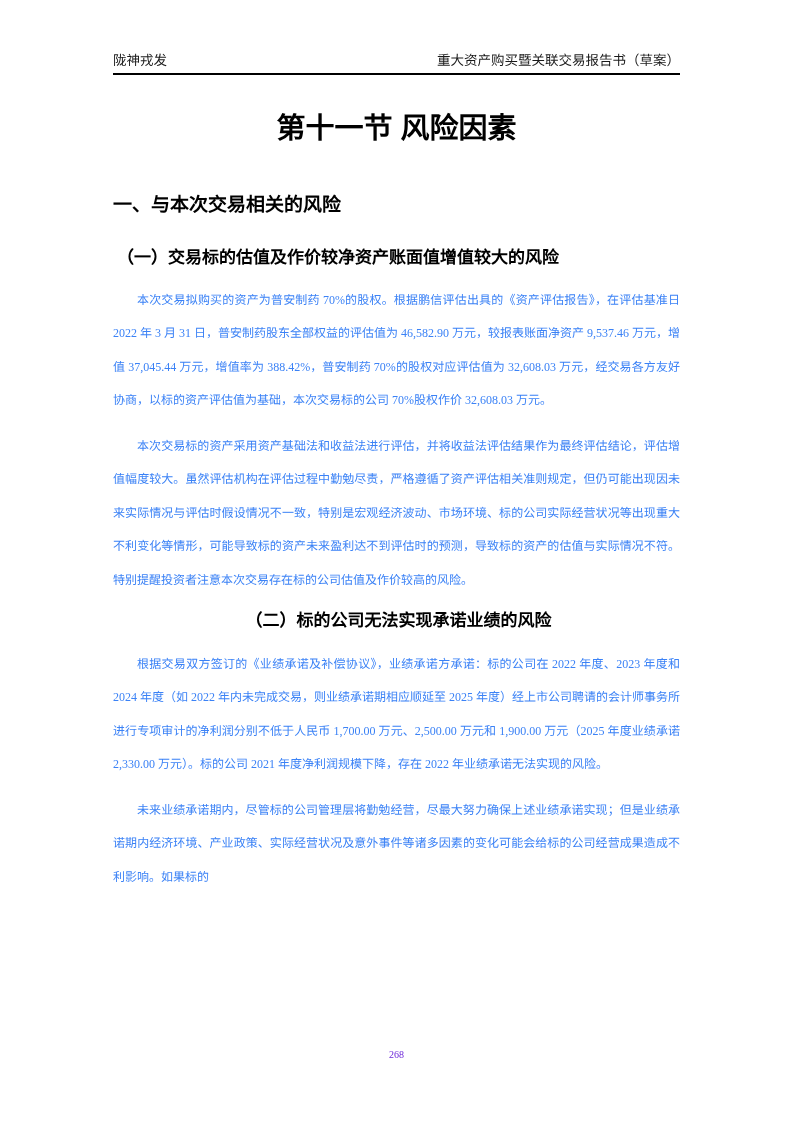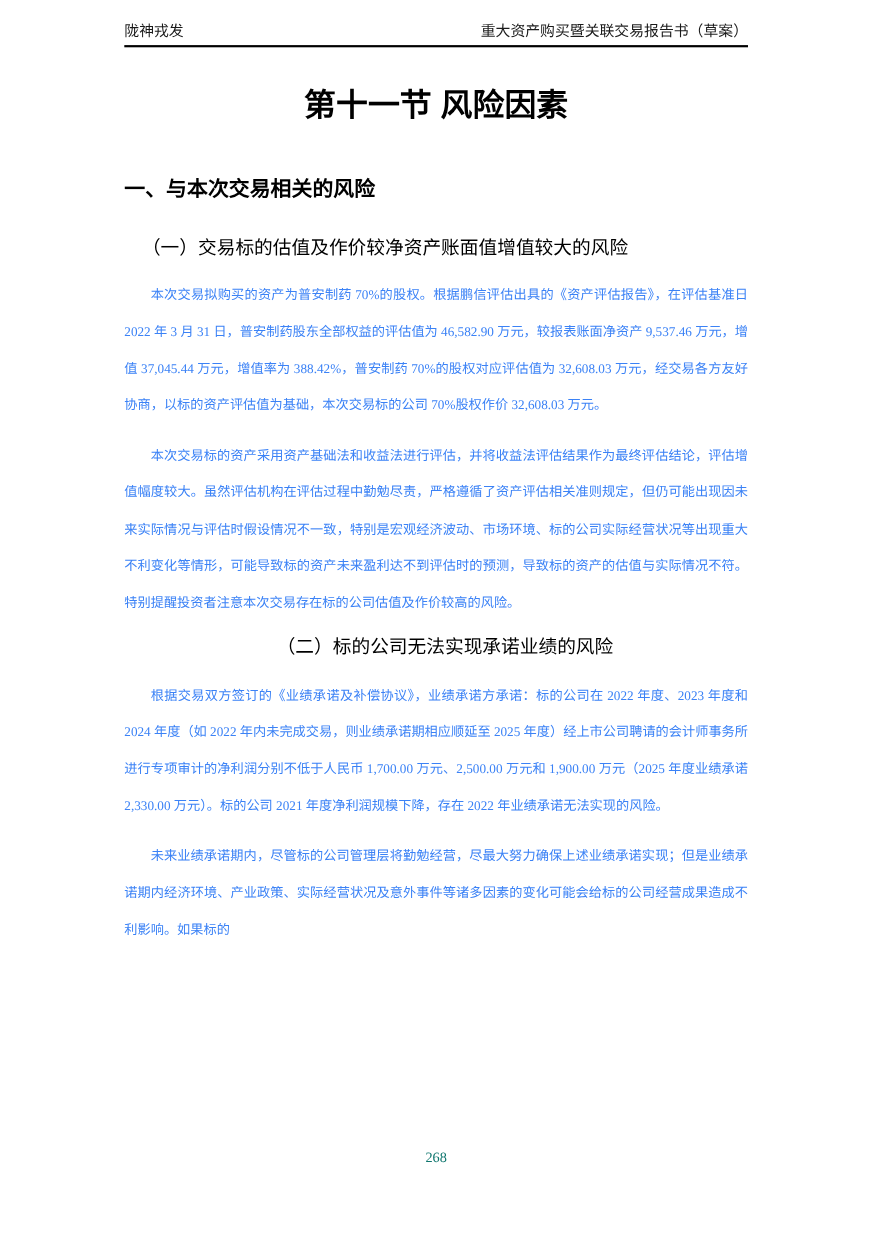--- a/index.html
+++ b/index.html
@@ -15,21 +15,21 @@
     padding: 0 113px;
     background: #ffffff;
     color: #000000;
     overflow: hidden;
     font-family: "Liberation Serif", "DejaVu Serif", serif;
   }
   .hdr {
     display: flex;
     justify-content: space-between;
     align-items: flex-end;
-    padding-top: 20px;
+    padding-top: 52px;
     font-size: 13.5px;
     line-height: 17px;
     color: #1a1a1a;
   }
   .hdr-rule {
     border-bottom: 2px solid #000000;
     margin-top: 4px;
   }
   h1.doc-title {
     margin: 36px 0 0 0;
@@ -42,23 +42,23 @@
   }
   h2.sec-h1 {
     margin: 48px 0 0 0;
     font-family: "Liberation Sans", "DejaVu Sans", sans-serif;
     font-weight: bold;
     font-size: 19px;
     line-height: 1.2;
     color: #000000;
   }
   h3.sec-h2 {
-    margin: 31px 0 0 16px;
+    margin: 31px 0 0 4px;
     font-family: "Liberation Sans", "DejaVu Sans", sans-serif;
-    font-weight: normal;
+    font-weight: bold;
     font-size: 17px;
     line-height: 1.2;
     color: #000000;
   }
   p.body-para {
     margin: 16px 0 0 0;
     font-size: 12px;
     line-height: 33.5px;
     text-align: justify;
     text-justify: inter-ideograph;
@@ -71,22 +71,22 @@
   p.body-para + h3.sec-h2 {
     margin-top: 14px;
     text-align: center;
   }
   .footer {
     position: absolute;
     left: 0;
     right: 0;
     bottom: 62px;
     text-align: center;
-    font-size: 13px;
-    color: #0f766e;
+    font-size: 10px;
+    color: #6d28d9;
   }
 </style>
 </head>
 <body>
 
 <div class="page">
 
   <div class="hdr">
     <span>陇神戎发</span>
     <span>重大资产购买暨关联交易报告书（草案）</span>

